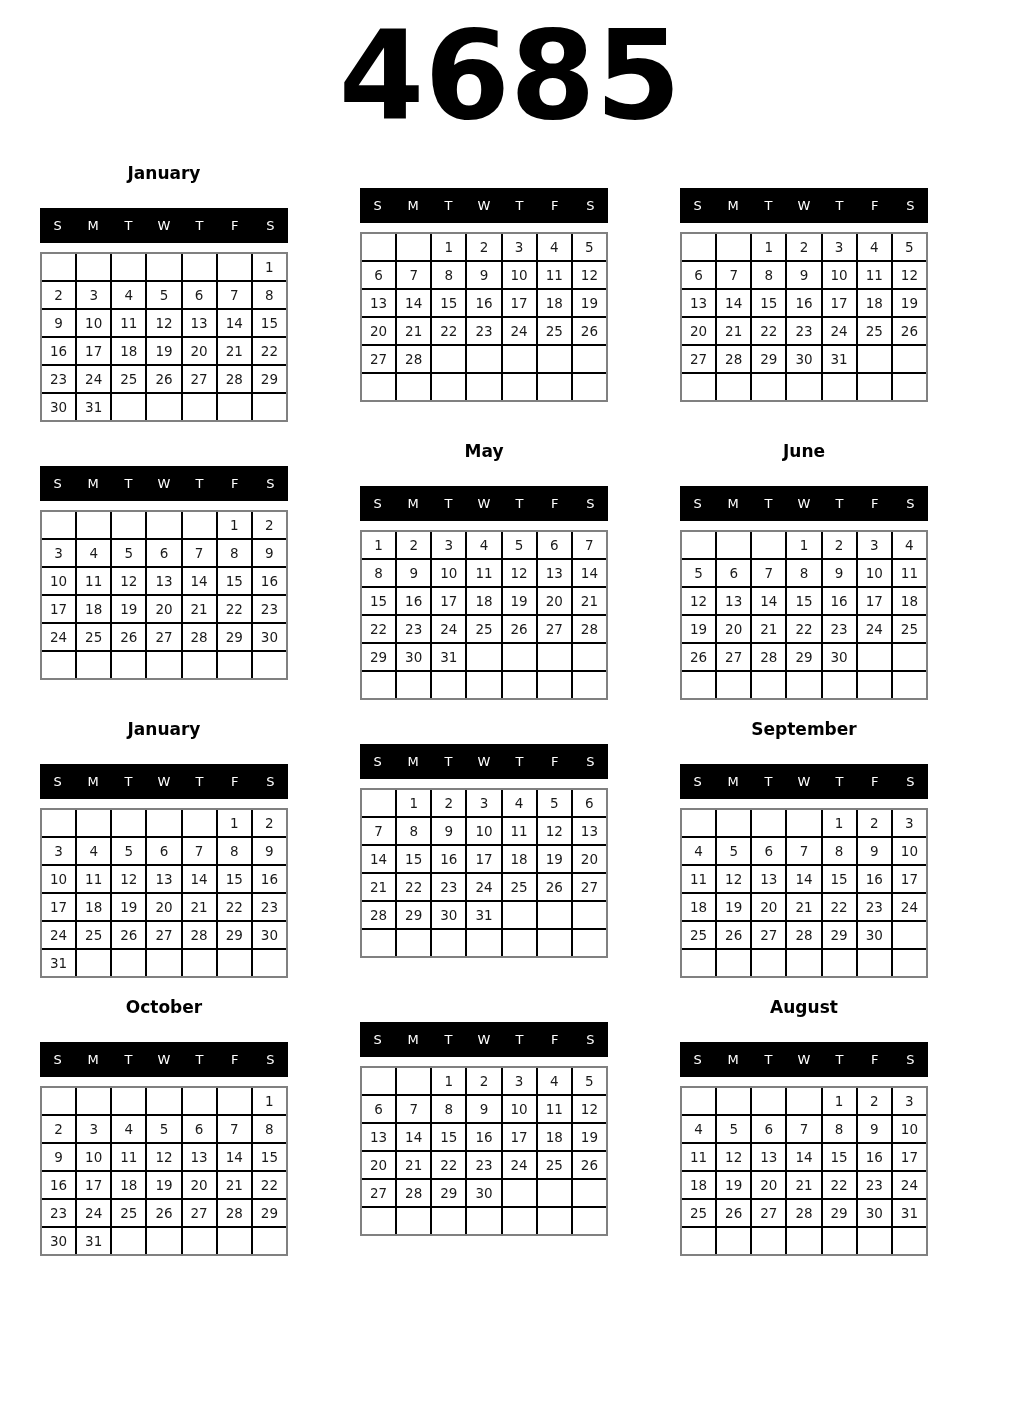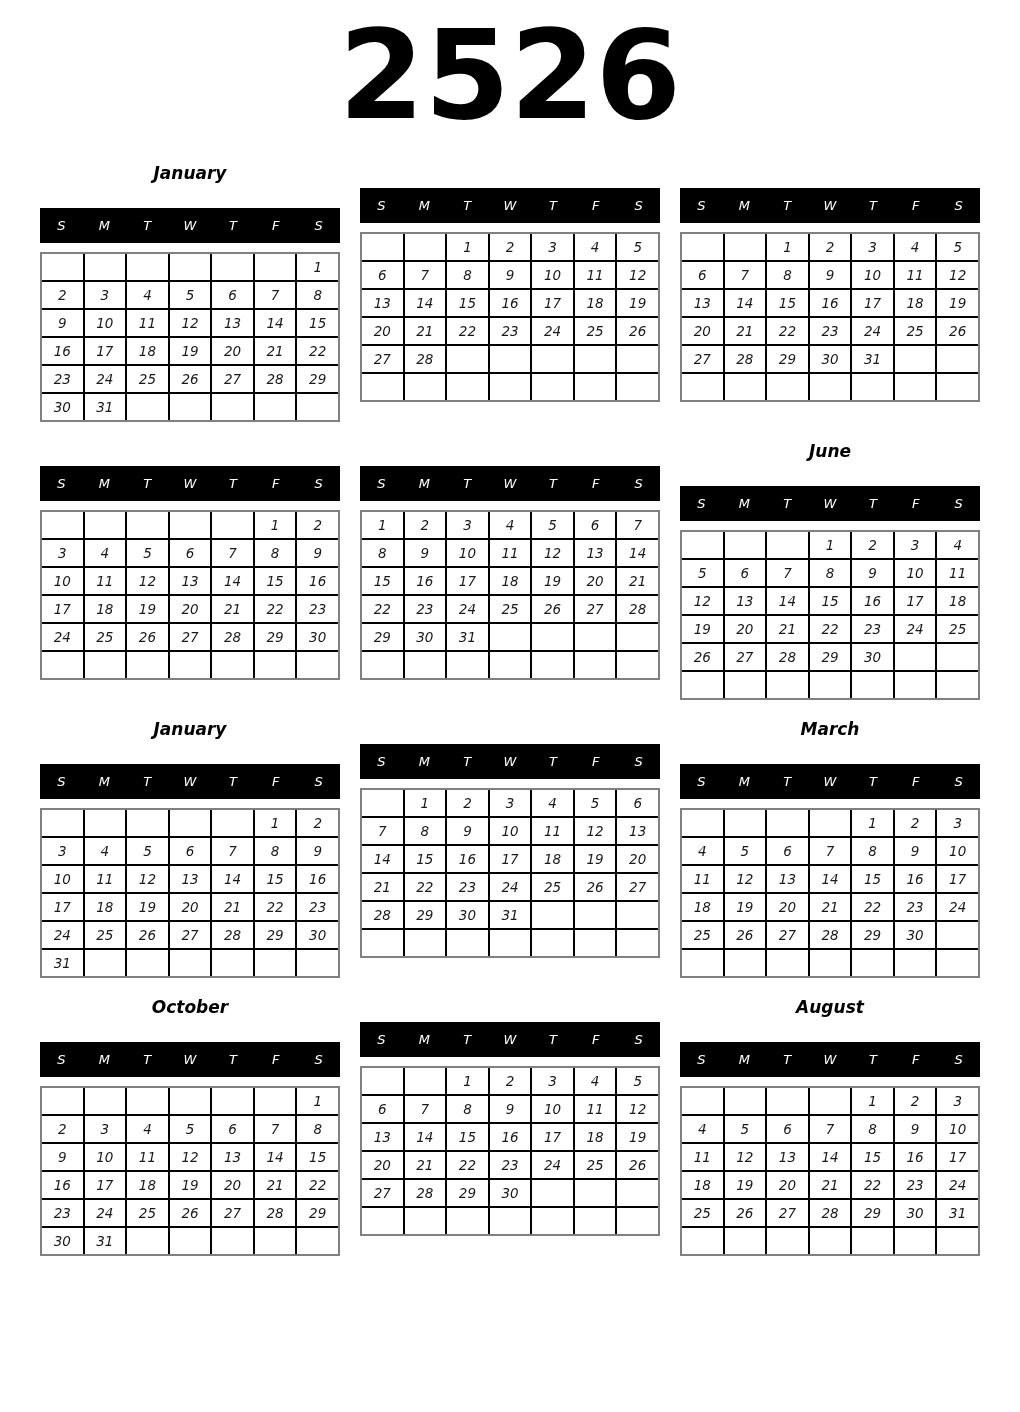--- a/index.html
+++ b/index.html
@@ -24,21 +24,21 @@
     letter-spacing: 0px;
   }
   .months-grid {
     width: 940px;
     margin: 13px auto 0 auto;
     display: grid;
     grid-template-columns: repeat(3, 300px);
     column-gap: 20px;
     row-gap: 19px;
   }
-  .month { width: 300px; font-style: italic; }
+  .month { width: 248px; }
   .month-name {
     margin: 0;
     font-size: 17px;
     font-weight: bold;
     text-align: center;
     line-height: 20px;
     color: #000000;
   }
   .dow-header {
     margin-top: 25px;
@@ -71,21 +71,21 @@
     align-items: center;
     justify-content: center;
     font-size: 13.5px;
     color: #1a1a1a;
   }
 </style>
 </head>
 <body>
 
 <div class="page">
-  <h1 class="year-title">2526</h1>
+  <h1 class="year-title">4685</h1>
   <div class="months-grid" id="months">
   <section class="month">
     <h2 class="month-name">January</h2>
     <div class="dow-header">
           <span>S</span>
           <span>M</span>
           <span>T</span>
           <span>W</span>
           <span>T</span>
           <span>F</span>
@@ -307,20 +307,21 @@
             <div class="cell"></div>
             <div class="cell"></div>
             <div class="cell"></div>
             <div class="cell"></div>
             <div class="cell"></div>
           </div>
     </div>
   </section>
 
   <section class="month">
+    <h2 class="month-name">May</h2>
     <div class="dow-header">
           <span>S</span>
           <span>M</span>
           <span>T</span>
           <span>W</span>
           <span>T</span>
           <span>F</span>
           <span>S</span>
         </div>
     <div class="grid-outer">
@@ -541,21 +542,21 @@
             <div class="cell"></div>
             <div class="cell"></div>
             <div class="cell"></div>
             <div class="cell"></div>
             <div class="cell"></div>
           </div>
     </div>
   </section>
 
   <section class="month">
-    <h2 class="month-name">March</h2>
+    <h2 class="month-name">September</h2>
     <div class="dow-header">
           <span>S</span>
           <span>M</span>
           <span>T</span>
           <span>W</span>
           <span>T</span>
           <span>F</span>
           <span>S</span>
         </div>
     <div class="grid-outer">

